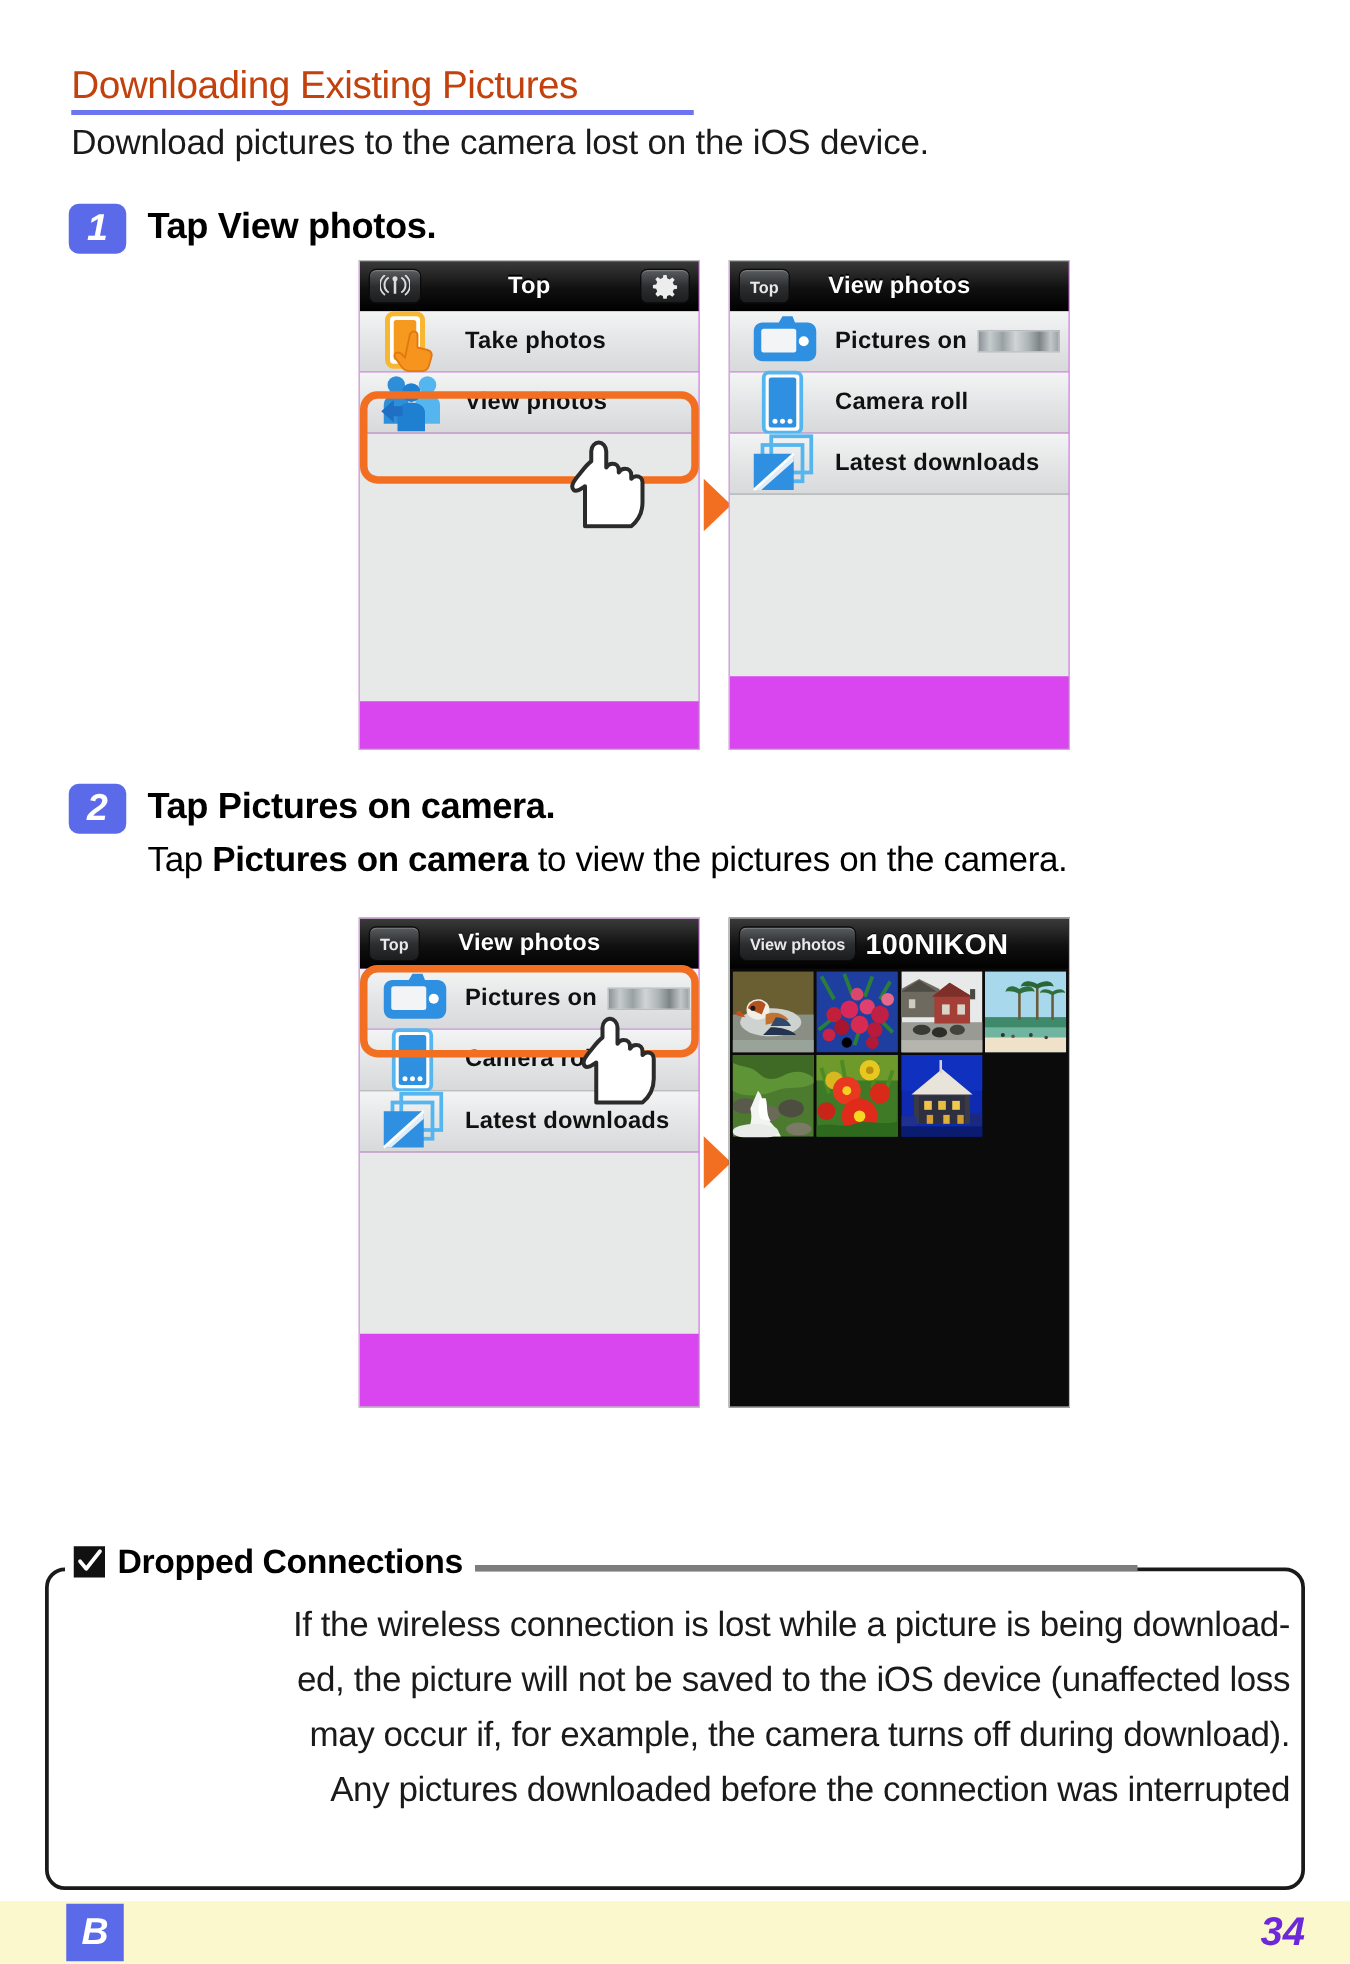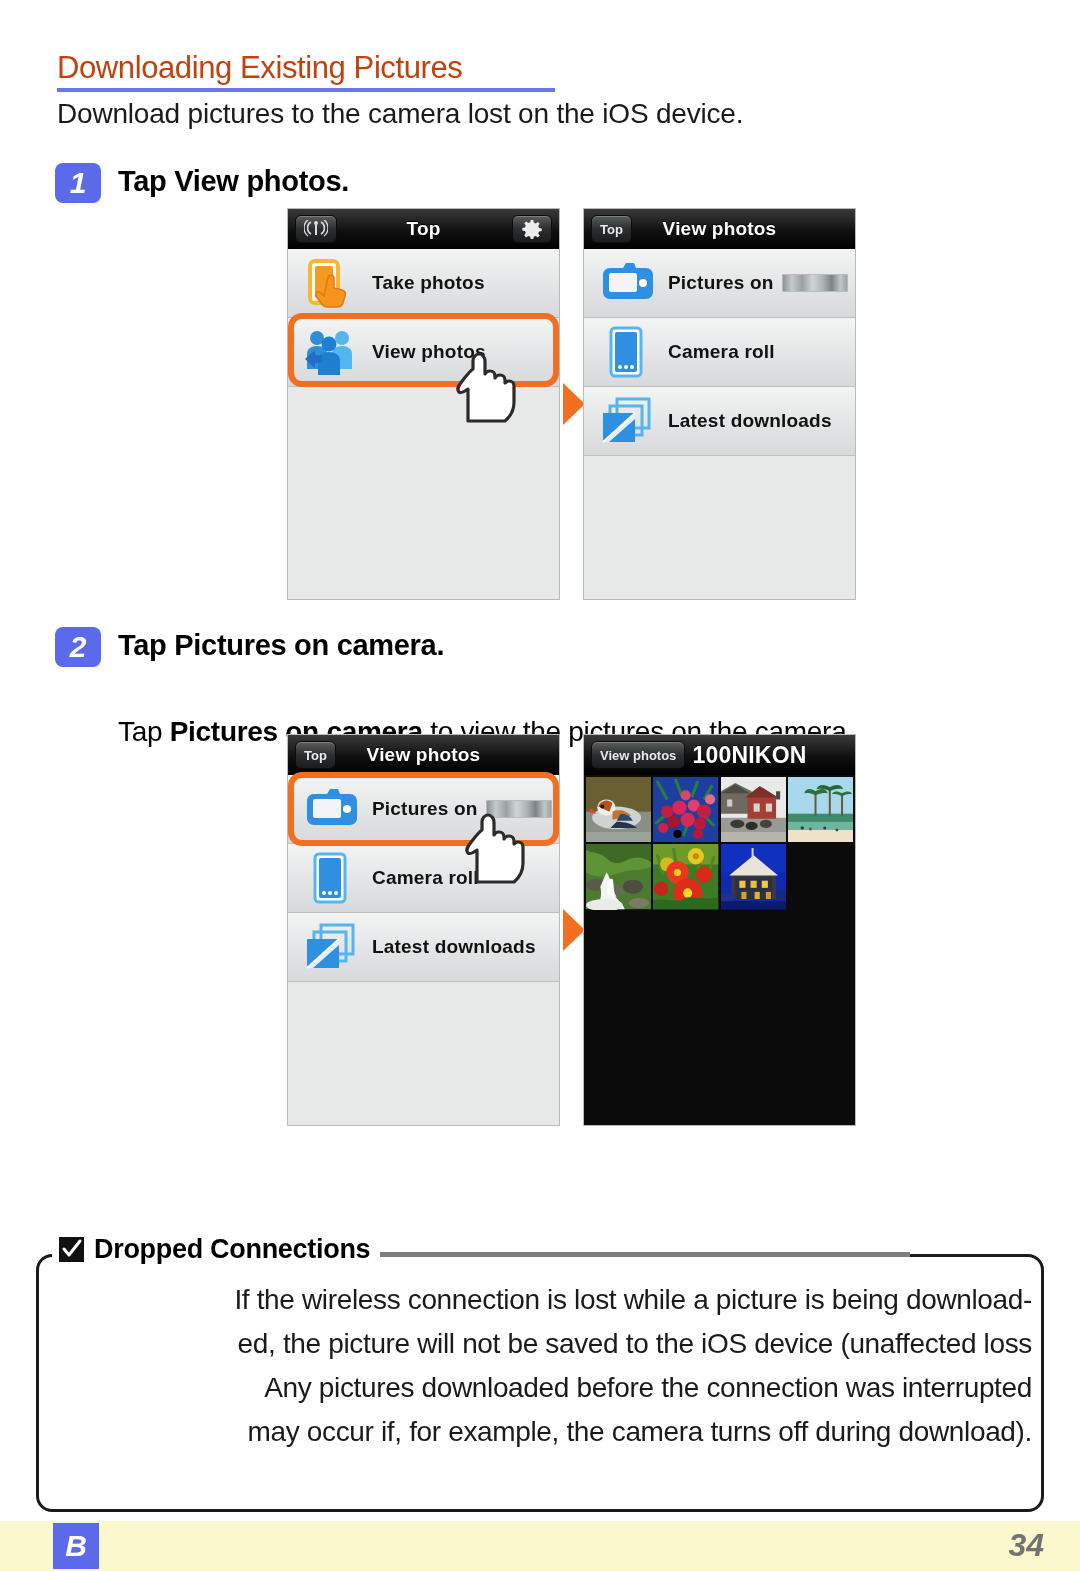--- a/index.html
+++ b/index.html
@@ -39,21 +39,21 @@
     display: flex; align-items: center; justify-content: center;
     line-height: 1;
   }
   .step-title {
     position: absolute;
     font-size: 29px; font-weight: bold; letter-spacing: -0.3px;
   }
   .step-title .lt { font-weight: bold; }
   .step-desc {
     position: absolute;
-    font-size: 28px; letter-spacing: -0.3px; margin-top: 44px;
+    font-size: 28px; letter-spacing: -0.3px;
   }
   .step-desc b { font-weight: bold; }
 
   
   .screen {
     position: absolute;
     background: #d946ef;
     border: 1px solid #b9bbbb;
     overflow: hidden;
   }
@@ -77,21 +77,21 @@
     color: #e9e9e9; font-size: 13px; font-weight: bold;
     box-shadow: inset 0 1px 0 rgba(255,255,255,.22);
     padding: 0 8px;
   }
   .tb-btn.left { left: 7px; }
   .tb-btn.right { right: 7px; width: 40px; }
 
   
   .row {
     position: relative;
-    height: 69px;
+    height: 49px;
     background: linear-gradient(180deg,#f3f4f4 0%,#e3e4e5 55%,#d7d9da 100%);
     border-bottom: 1px solid #bcbfc0;
     display: flex; align-items: center;
   }
   .row-icon {
     width: 84px; height: 100%;
     display: flex; align-items: center; justify-content: center;
     flex: 0 0 84px;
   }
   .row-label {
@@ -184,21 +184,21 @@
   }
   .footer-badge {
     position: absolute; left: 53px; top: 2px;
     width: 46px; height: 46px;
     background: #5b6ae8;
     color: #fff; font-size: 30px; font-weight: bold; font-style: italic;
     display: flex; align-items: center; justify-content: center;
   }
   .footer-page {
     position: absolute; right: 36px; top: 6px;
-    font-size: 32px; font-weight: bold; font-style: italic; color: #737373;
+    font-size: 32px; font-weight: bold; font-style: italic; color: #6d28d9;
   }
 </style>
 </head>
 <body>
 
 <div class="page">
 
   <div class="section-title">Downloading Existing Pictures</div>
   <div class="section-title-rule"></div>
   <div class="section-sub">Download pictures to the camera lost on the iOS device.</div>
@@ -535,22 +535,22 @@
     <svg width="27" height="27" viewBox="0 0 27 27" aria-hidden="true">
       <rect x="1" y="1" width="25" height="25" fill="#111"></rect>
       <path d="M6 13l5 6 11-14" stroke="#fff" stroke-width="3" fill="none" stroke-linecap="round" stroke-linejoin="round"></path>
     </svg>
     <span>Dropped Connections</span>
   </div>
 
   <div class="note-body">
     <span class="ln">If the wireless connection is lost while a picture is being download-</span>
     <span class="ln">ed, the picture will not be saved to the iOS device (unaffected loss</span>
+    <span class="ln">may occur if, for example, the camera turns off during download).</span>
     <span class="ln">Any pictures downloaded before the connection was interrupted</span>
-    <span class="ln">may occur if, for example, the camera turns off during download).</span>
   </div>
 
   <div class="footer">
     <div class="footer-badge">B</div>
     <div class="footer-page">34</div>
   </div>
 
 </div>
 
 </body></html>

